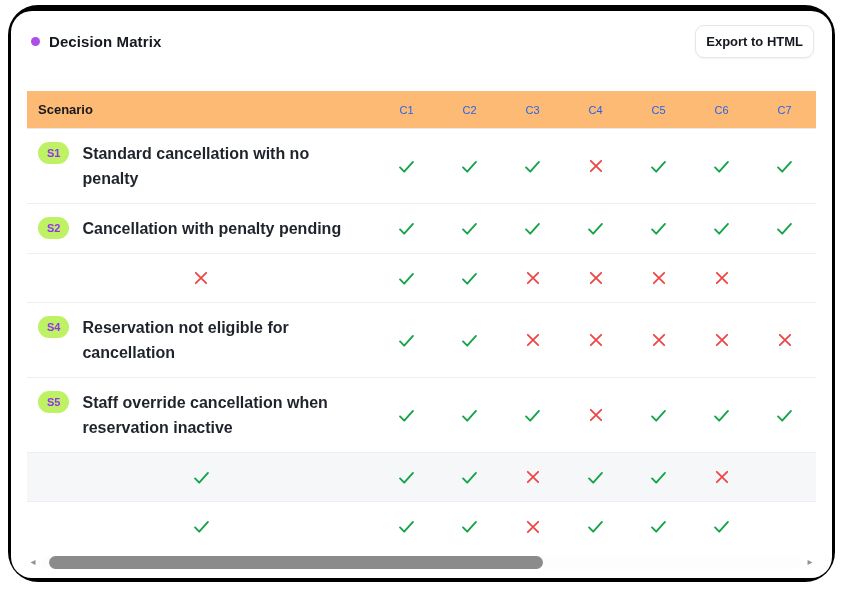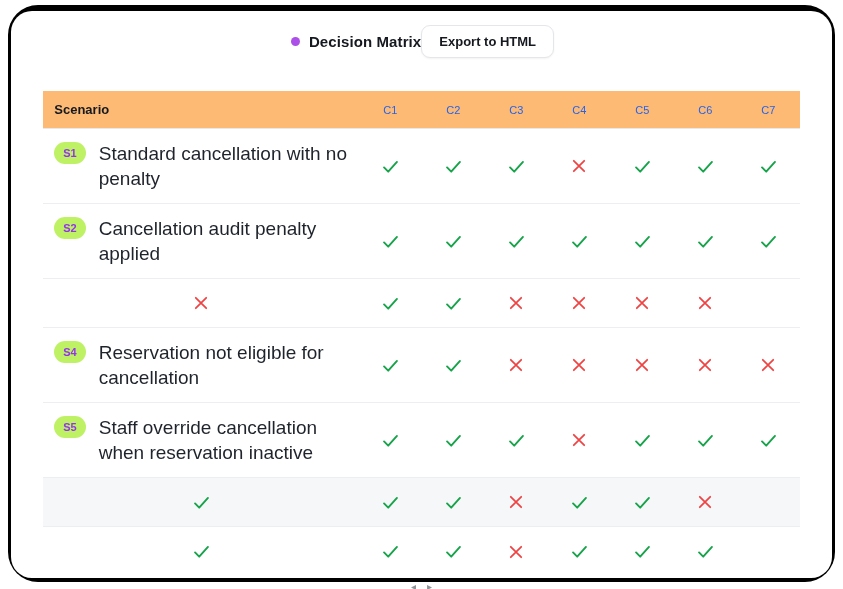--- a/index.html
+++ b/index.html
@@ -17,21 +17,20 @@
     border-radius: 30px;
   }
   .card {
     position: absolute;
     inset: 11px;
     background: #ffffff;
     border-radius: 21px;
     padding: 12px 16px 8px 16px;
     display: flex;
     flex-direction: column;
-    align-items: center;
   }
   
   .topbar {
     display: flex;
     align-items: center;
     justify-content: space-between;
     padding: 0 2px 0 4px;
     height: 36px;
     flex: 0 0 auto;
   }
@@ -44,21 +43,21 @@
   .page-title {
     font-size: 15px;
     font-weight: 700;
     color: #15181e;
     letter-spacing: .1px;
   }
   .export-btn {
     background: #ffffff;
     border: 1px solid #e4e6ea;
     border-radius: 9px;
-    padding: 8px 17px;
+    padding: 8px 10px;
     font-size: 13px;
     font-weight: 600;
     color: #15181e;
     font-family: inherit;
     box-shadow: 0 1px 2px rgba(0,0,0,.05);
     cursor: pointer;
   }
   
   .matrix { margin-top: 32px; flex: 1 1 auto; }
   .row {
@@ -98,22 +97,22 @@
     background: #bef264;
     color: #9333ea;
     font-size: 11px;
     font-weight: 700;
     padding: 4px 9px;
     border-radius: 11px;
     margin-top: 1px;
     line-height: 1.3;
   }
   .s-label {
-    font-size: 19px;
-    font-weight: 400;
+    font-size: 16px;
+    font-weight: 700;
     color: #1f242c;
     line-height: 25px;
     max-width: 260px;
   }
   .mark-cell { display: flex; justify-content: center; align-items: center; }
   
   .hscroll {
     flex: 0 0 auto;
     display: flex;
     align-items: center;
@@ -210,21 +209,21 @@
           <div class="mark-cell">
             <svg width="19" height="19" viewBox="0 0 20 20">
               <path d="M3.2 11l4.4 4.4L16.8 5.2" fill="none" stroke="#16a34a" stroke-width="2" stroke-linecap="round" stroke-linejoin="round"></path>
             </svg>
           </div>
         </div>
 
   <div class="row body-row">
     <div class="scenario-cell">
       <span class="s-badge">S2</span>
-      <span class="s-label">Cancellation audit penalty applied</span>
+      <span class="s-label">Cancellation with penalty pending</span>
     </div>
   <div class="mark-cell">
             <svg width="19" height="19" viewBox="0 0 20 20">
               <path d="M3.2 11l4.4 4.4L16.8 5.2" fill="none" stroke="#16a34a" stroke-width="2" stroke-linecap="round" stroke-linejoin="round"></path>
             </svg>
           </div>
           <div class="mark-cell">
             <svg width="19" height="19" viewBox="0 0 20 20">
               <path d="M3.2 11l4.4 4.4L16.8 5.2" fill="none" stroke="#16a34a" stroke-width="2" stroke-linecap="round" stroke-linejoin="round"></path>
             </svg>

